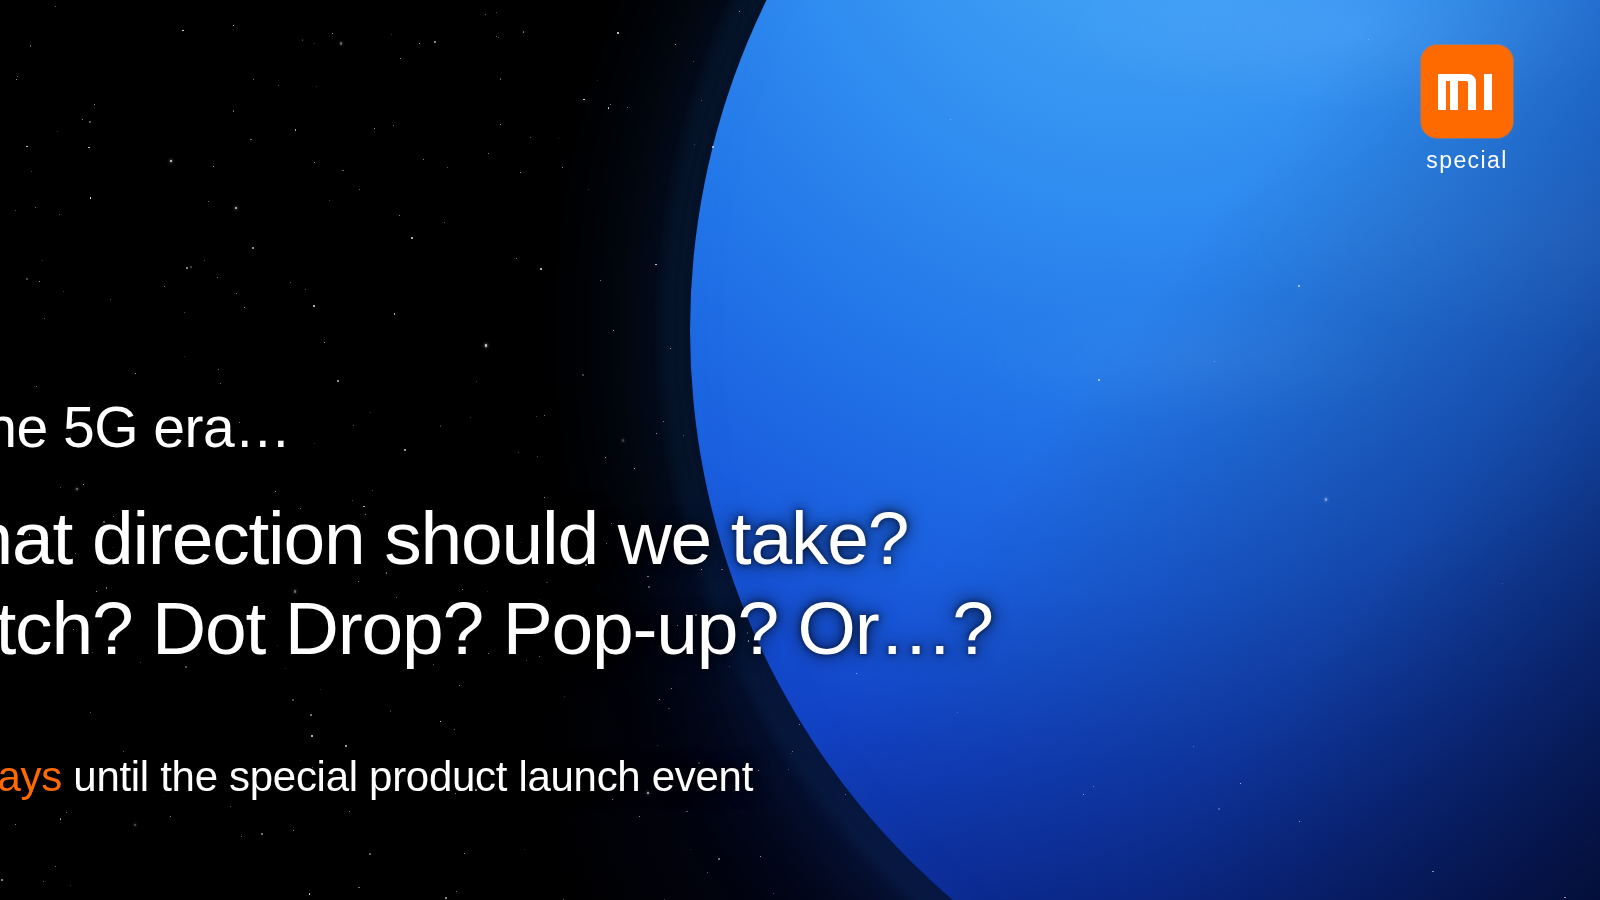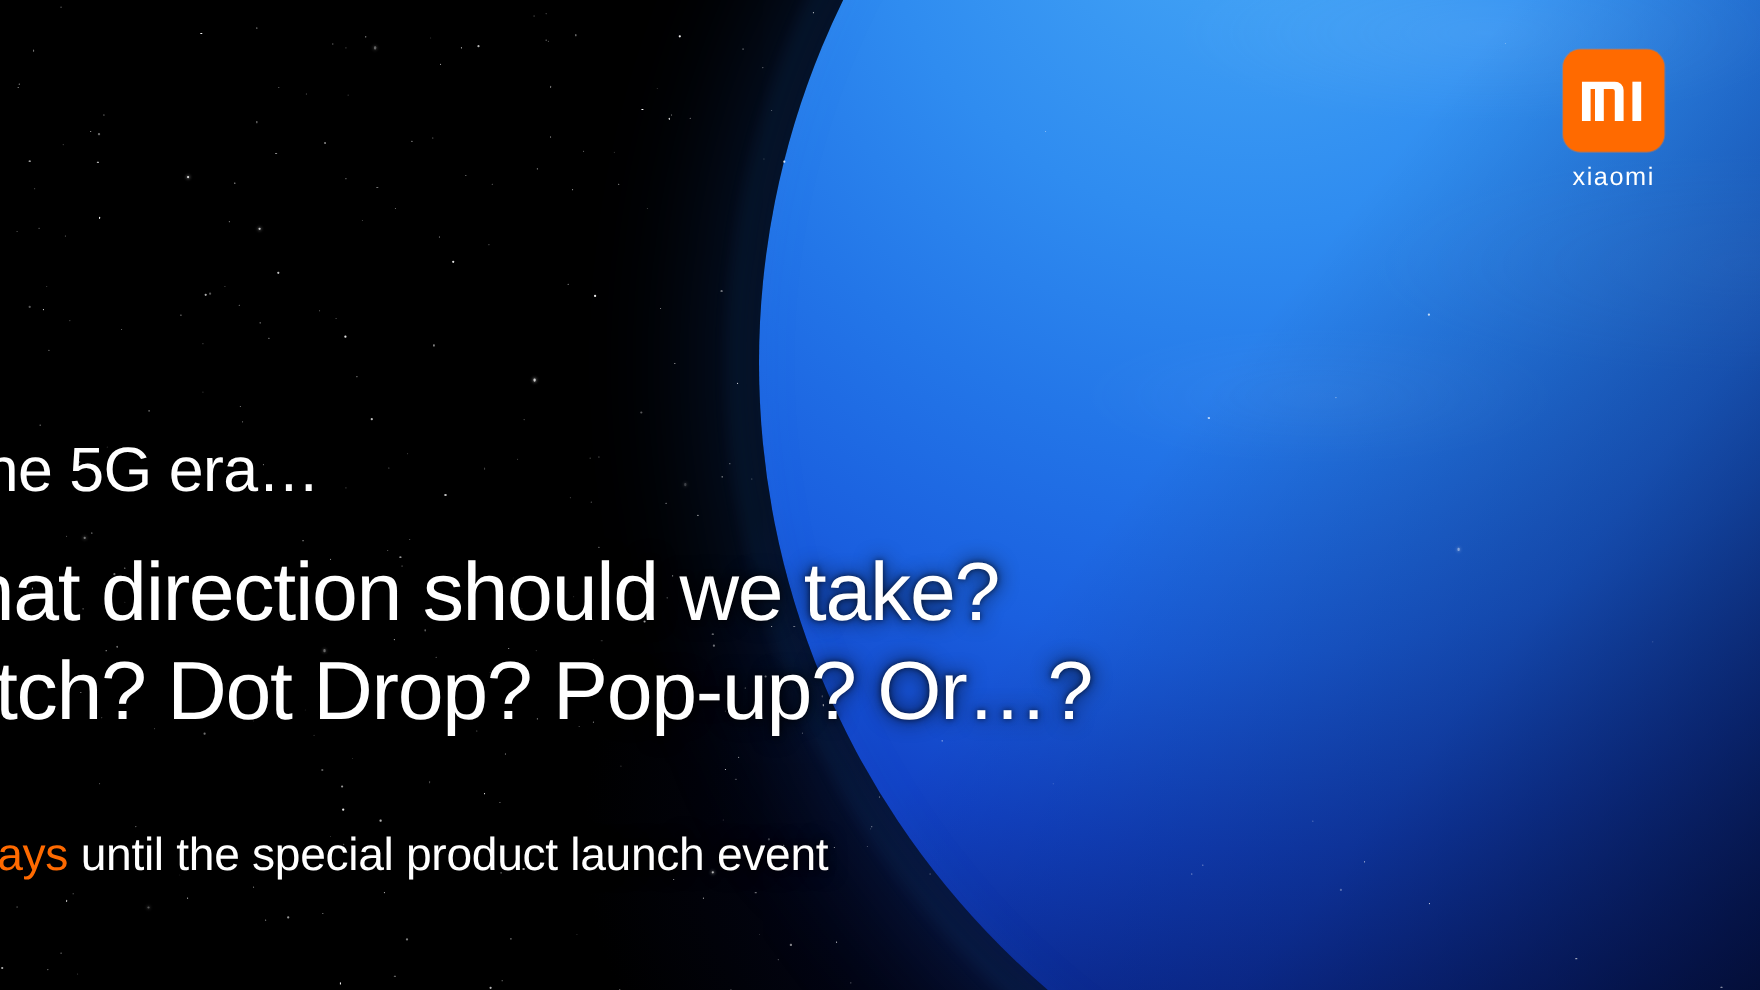--- a/index.html
+++ b/index.html
@@ -474,21 +474,21 @@
       <div class="star" style="left: 29.7px; top: 45.4px; width: 1.3px; height: 1.3px; opacity: 0.45;"></div>
     </div>
 
   <div class="brand">
     <div class="mi-tile">
       <svg class="mi-mark" viewBox="0 0 58 36">
         <path d="M0 0 H30 A8 8 0 0 1 38 8 V36 H30 V9 A2 2 0 0 0 28 7 H20 V36 H12 V7 H8 V36 H0 Z" fill="#ffffff"></path>
         <rect x="46" y="0" width="8" height="36" fill="#ffffff"></rect>
       </svg>
     </div>
-    <div class="brand-name">xiaomi</div>
+    <div class="brand-name">special</div>
   </div>
 
   <div class="copy">
     <div class="line line-kicker">In the 5G era…</div>
     <div class="line line-h1">What direction should we take?</div>
     <div class="line line-h2">Notch? Dot Drop? Pop-up? Or…?</div>
     <div class="line line-footer"><span class="countdown-num">5 days</span><span> until the special product launch event</span></div>
   </div>
 
 </div>

